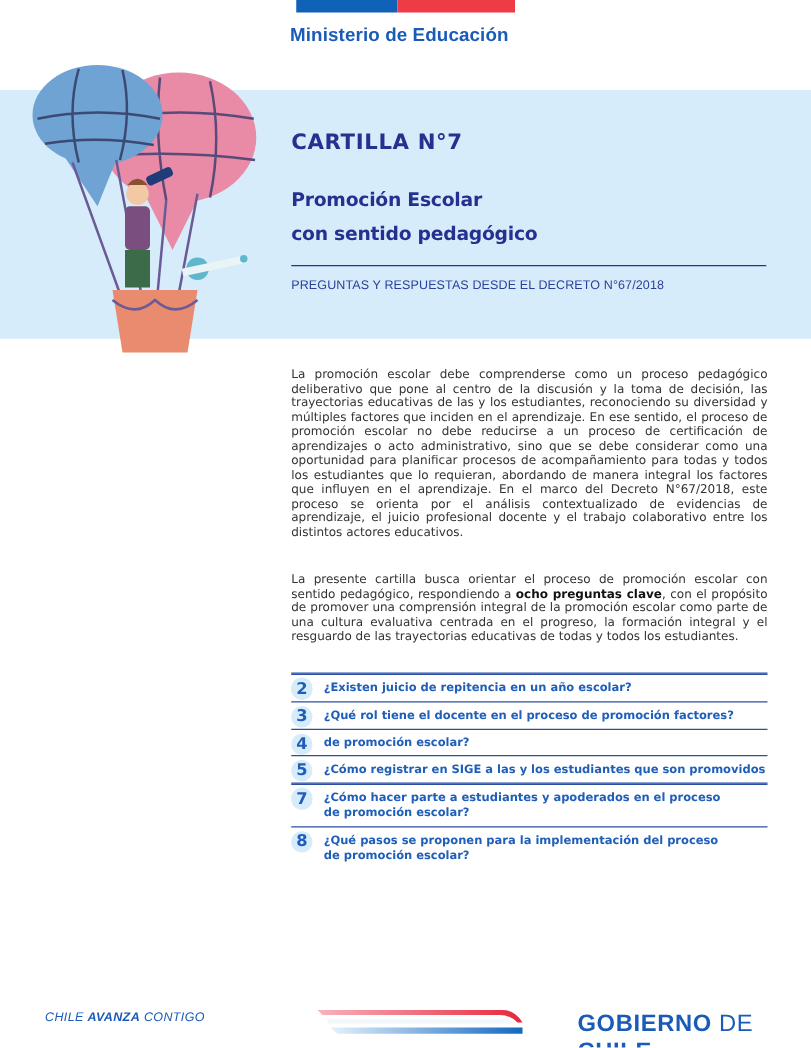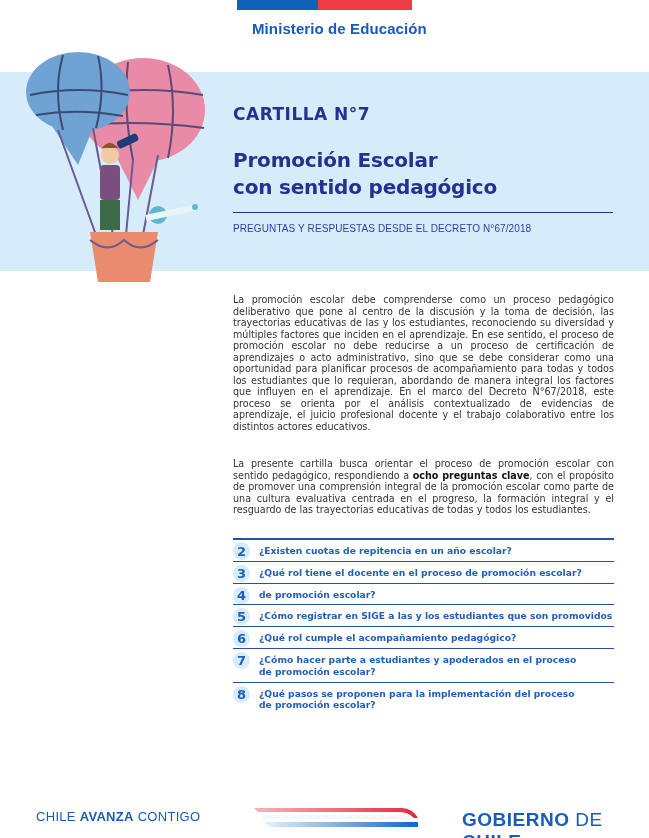--- a/index.html
+++ b/index.html
@@ -1,36 +1,36 @@
 <!DOCTYPE html>
 <html><head>
 <meta charset="utf-8">
 <style>
   html,body{margin:0;padding:0;}
   body{width:649px;height:838px;background:#ffffff;position:relative;overflow:hidden;font-family:"DejaVu Sans","Liberation Sans",sans-serif;color:#2b2b2b;}
   .flag{position:absolute;left:237px;top:0;width:175px;height:10px;display:flex;}
   .flag .b{width:81px;height:100%;background:#0f62b8;}
   .flag .r{flex:1;height:100%;background:#ef3b46;}
-  .ministry{position:absolute;left:252px;top:20px;font-family:"Liberation Sans",sans-serif;font-weight:bold;font-size:15px;color:#1a5bb8;letter-spacing:0.1px;}
+  .ministry{position:absolute;left:232px;top:20px;font-family:"Liberation Sans",sans-serif;font-weight:bold;font-size:15px;color:#1a5bb8;letter-spacing:0.1px;}
   .banner{position:absolute;left:0;top:72px;width:649px;height:199px;background:#d6ecfa;}
   .illus{position:absolute;left:18px;top:50px;width:200px;height:240px;}
   .cartilla{position:absolute;left:233px;top:104px;font-family:"DejaVu Sans",sans-serif;font-weight:bold;font-size:17px;color:#24318f;letter-spacing:0.5px;}
-  .title{position:absolute;left:233px;top:147px;font-family:"DejaVu Sans",sans-serif;font-weight:bold;font-size:20px;line-height:27px;color:#24318f;letter-spacing:-0.2px;}
+  .title{position:absolute;left:233px;top:147px;font-family:"DejaVu Sans",sans-serif;font-weight:bold;font-size:15px;line-height:27px;color:#24318f;letter-spacing:-0.2px;}
   .title-rule{position:absolute;left:233px;top:212px;width:380px;height:1px;background:#24318f;}
   .subtitle{position:absolute;left:233px;top:223px;font-family:"Liberation Sans",sans-serif;font-size:10px;color:#2b3f9c;letter-spacing:0.1px;}
   .para{position:absolute;left:233px;width:381px;font-family:"DejaVu Sans",sans-serif;font-size:9.6px;line-height:11.5px;color:#333333;text-align:justify;}
   .p1{top:294px;}
   .p2{top:458px;}
   .para b{font-weight:bold;color:#111;}
   .questions{position:absolute;left:233px;top:538px;width:381px;}
   .q{position:relative;border-top:1px solid #2b4fa5;display:flex;align-items:flex-start;}
   .qnum{position:absolute;left:0;top:3px;width:17px;height:17px;border-radius:50%;background:#d6ecfa;color:#1f5fb9;font-family:"DejaVu Sans",sans-serif;font-weight:bold;font-size:13px;line-height:17px;text-align:center;}
   .qtext{margin-left:26px;padding:5px 0 4px 0;font-family:"DejaVu Sans",sans-serif;font-weight:bold;font-size:9.2px;line-height:11.8px;color:#1f5fb9;}
   .q.last{border-bottom:none;}
-  .footer-left{position:absolute;left:36px;top:809px;font-family:"Liberation Sans",sans-serif;font-size:13px;color:#1a5bb8;letter-spacing:0.3px;}
+  .footer-left{position:absolute;left:36px;top:809px;font-family:"Liberation Sans",sans-serif;font-size:10px;color:#1a5bb8;letter-spacing:0.3px;font-style:italic;}
   .footer-left b{font-weight:bold;}
   .footer-right{position:absolute;left:462px;top:809px;font-family:"Liberation Sans",sans-serif;font-size:19px;color:#1a5bb8;letter-spacing:0.5px;}
   .footer-right b{font-weight:bold;}
   .swoosh{position:absolute;left:252px;top:805px;width:168px;height:26px;}
 </style>
 </head>
 <body>
 
 <div class="flag">
   <div class="b"></div>
@@ -77,46 +77,43 @@
 <p class="para p1" style="margin:0">La promoción escolar debe comprenderse como un proceso pedagógico deliberativo que pone al centro de la discusión y la toma de decisión, las trayectorias educativas de las y los estudiantes, reconociendo su diversidad y múltiples factores que inciden en el aprendizaje. En ese sentido, el proceso de promoción escolar no debe reducirse a un proceso de certificación de aprendizajes o acto administrativo, sino que se debe considerar como una oportunidad para planificar procesos de acompañamiento para todas y todos los estudiantes que lo requieran, abordando de manera integral los factores que influyen en el aprendizaje. En el marco del Decreto N°67/2018, este proceso se orienta por el análisis contextualizado de evidencias de aprendizaje, el juicio profesional docente y el trabajo colaborativo entre los distintos actores educativos.</p>
 <p class="para p2" style="margin:0"><span>La presente cartilla busca orientar el proceso de promoción escolar con sentido pedagógico, respondiendo a </span><b>ocho preguntas clave</b><span>, con el propósito de promover una comprensión integral de la promoción escolar como parte de una cultura evaluativa centrada en el progreso, la formación integral y el resguardo de las trayectorias educativas de todas y todos los estudiantes.</span></p>
 
 <div class="questions">
   <div class="q">
     <span class="qnum">1</span>
   </div>
   <div class="q">
     <span class="qnum">2</span>
     <div class="qtext">
-        <div>¿Existen cuotas de repitencia en un año escolar?</div>
+        <div>¿Existen juicio de repitencia en un año escolar?</div>
       </div>
   </div>
   <div class="q">
     <span class="qnum">3</span>
     <div class="qtext">
-        <div>¿Qué rol tiene el docente en el proceso de promoción escolar?</div>
+        <div>¿Qué rol tiene el docente en el proceso de promoción factores?</div>
       </div>
   </div>
   <div class="q">
     <span class="qnum">4</span>
     <div class="qtext">
         <div>de promoción escolar?</div>
       </div>
   </div>
   <div class="q">
     <span class="qnum">5</span>
     <div class="qtext">
         <div>¿Cómo registrar en SIGE a las y los estudiantes que son promovidos</div>
       </div>
   </div>
   <div class="q">
     <span class="qnum">6</span>
-    <div class="qtext">
-        <div>¿Qué rol cumple el acompañamiento pedagógico?</div>
-      </div>
   </div>
   <div class="q">
     <span class="qnum">7</span>
     <div class="qtext">
         <div>¿Cómo hacer parte a estudiantes y apoderados en el proceso</div>
         <div>de promoción escolar?</div>
       </div>
   </div>
   <div class="q last">
     <span class="qnum">8</span>

